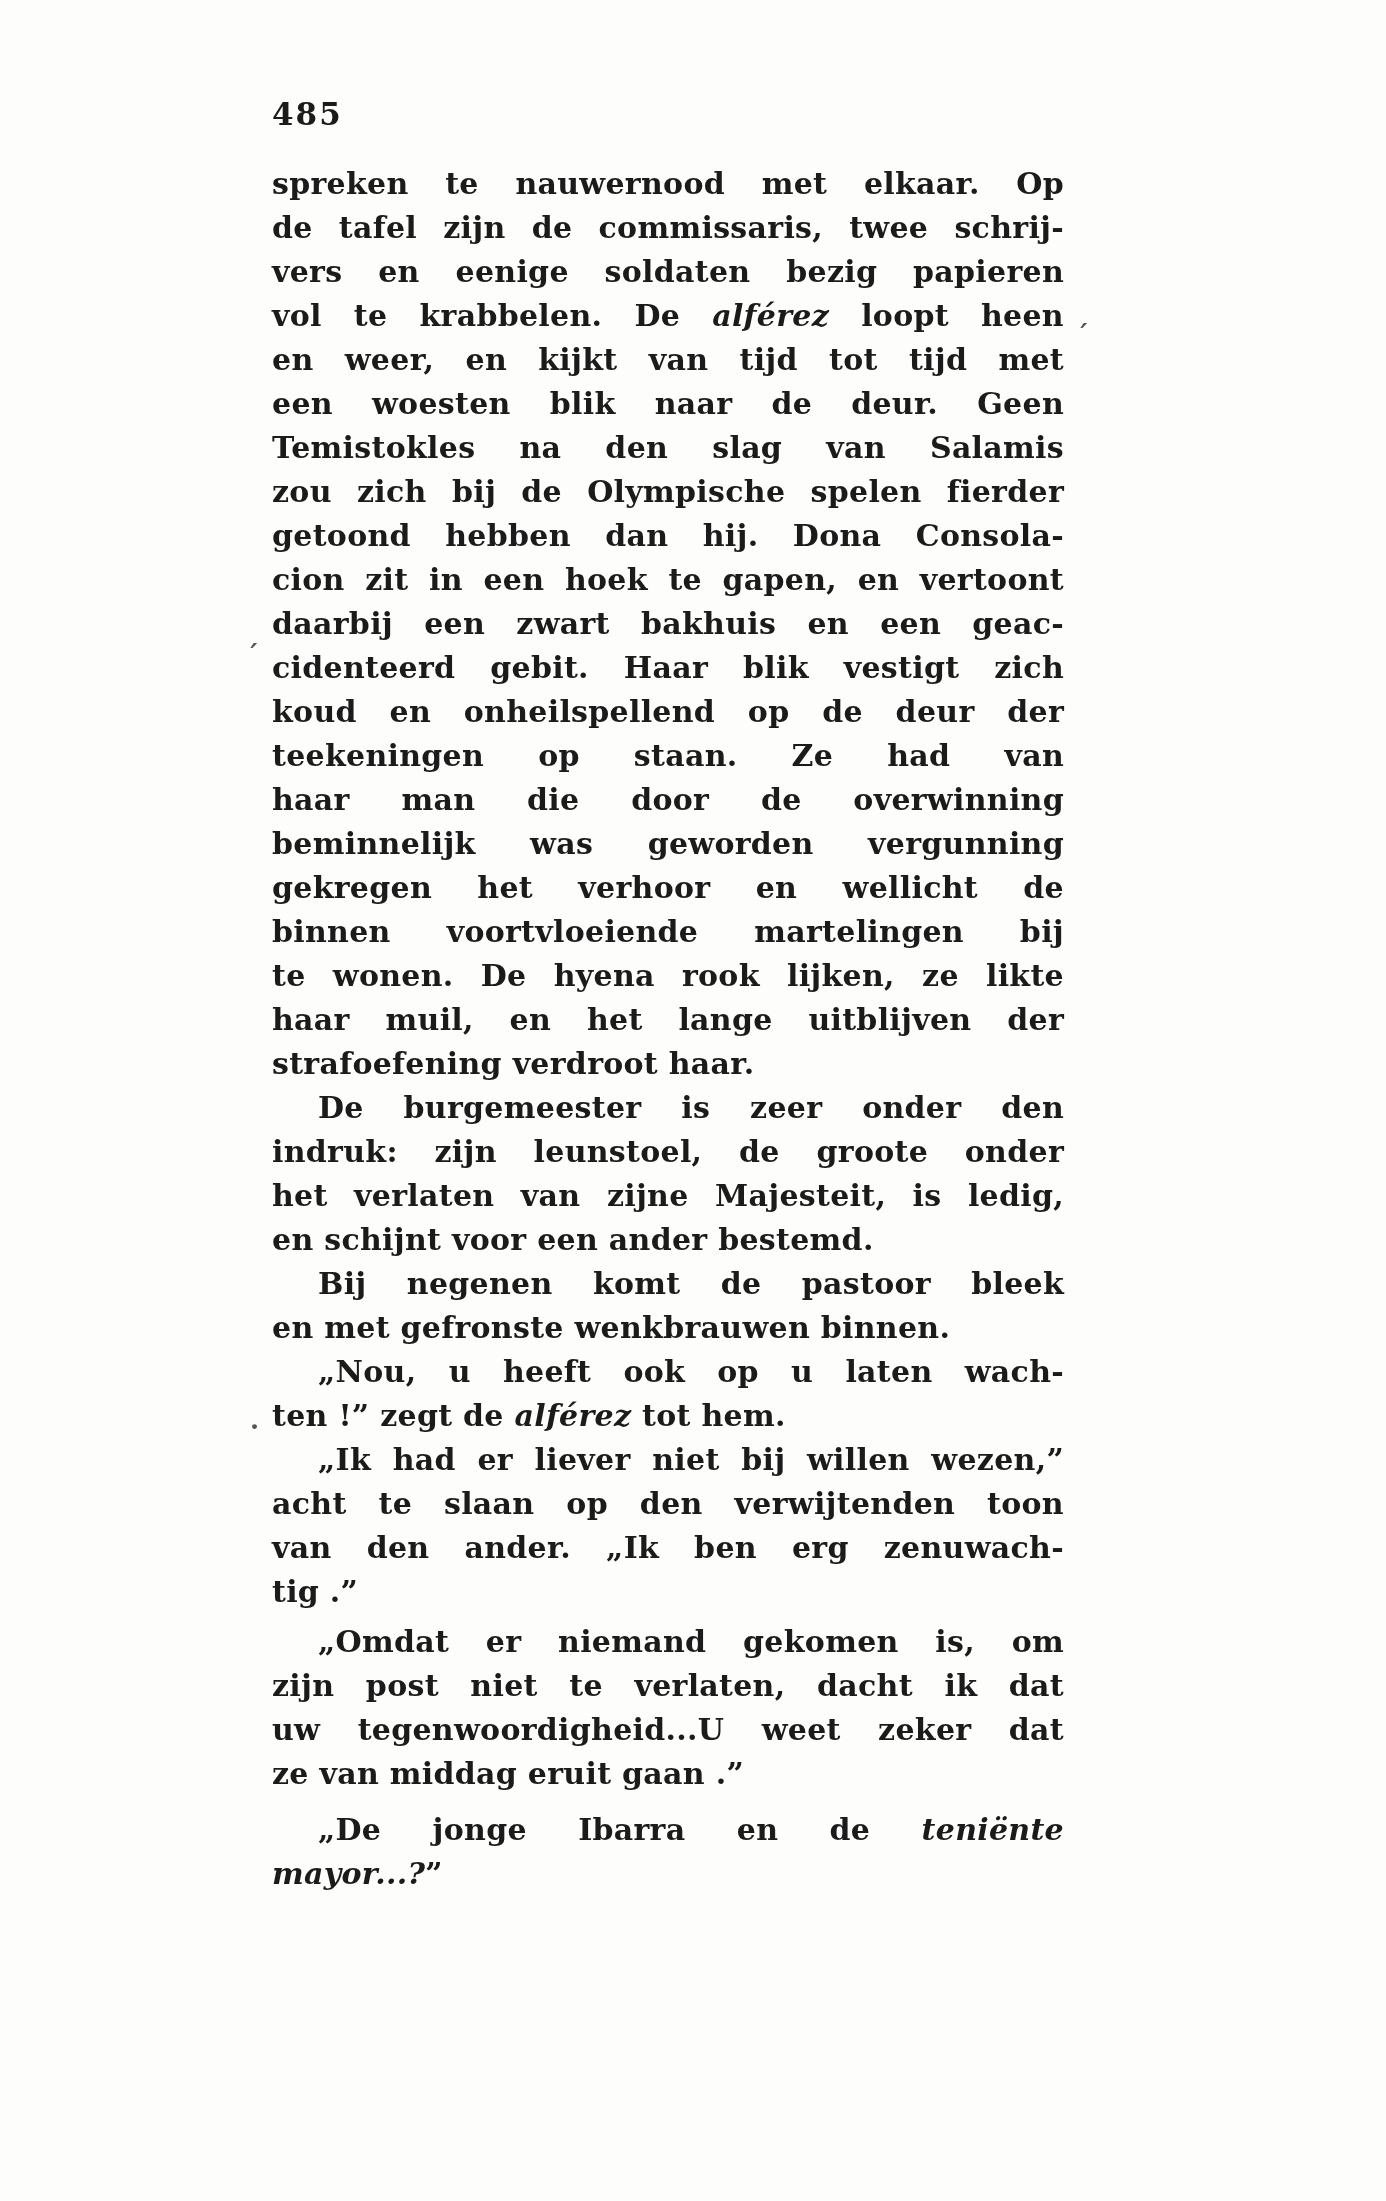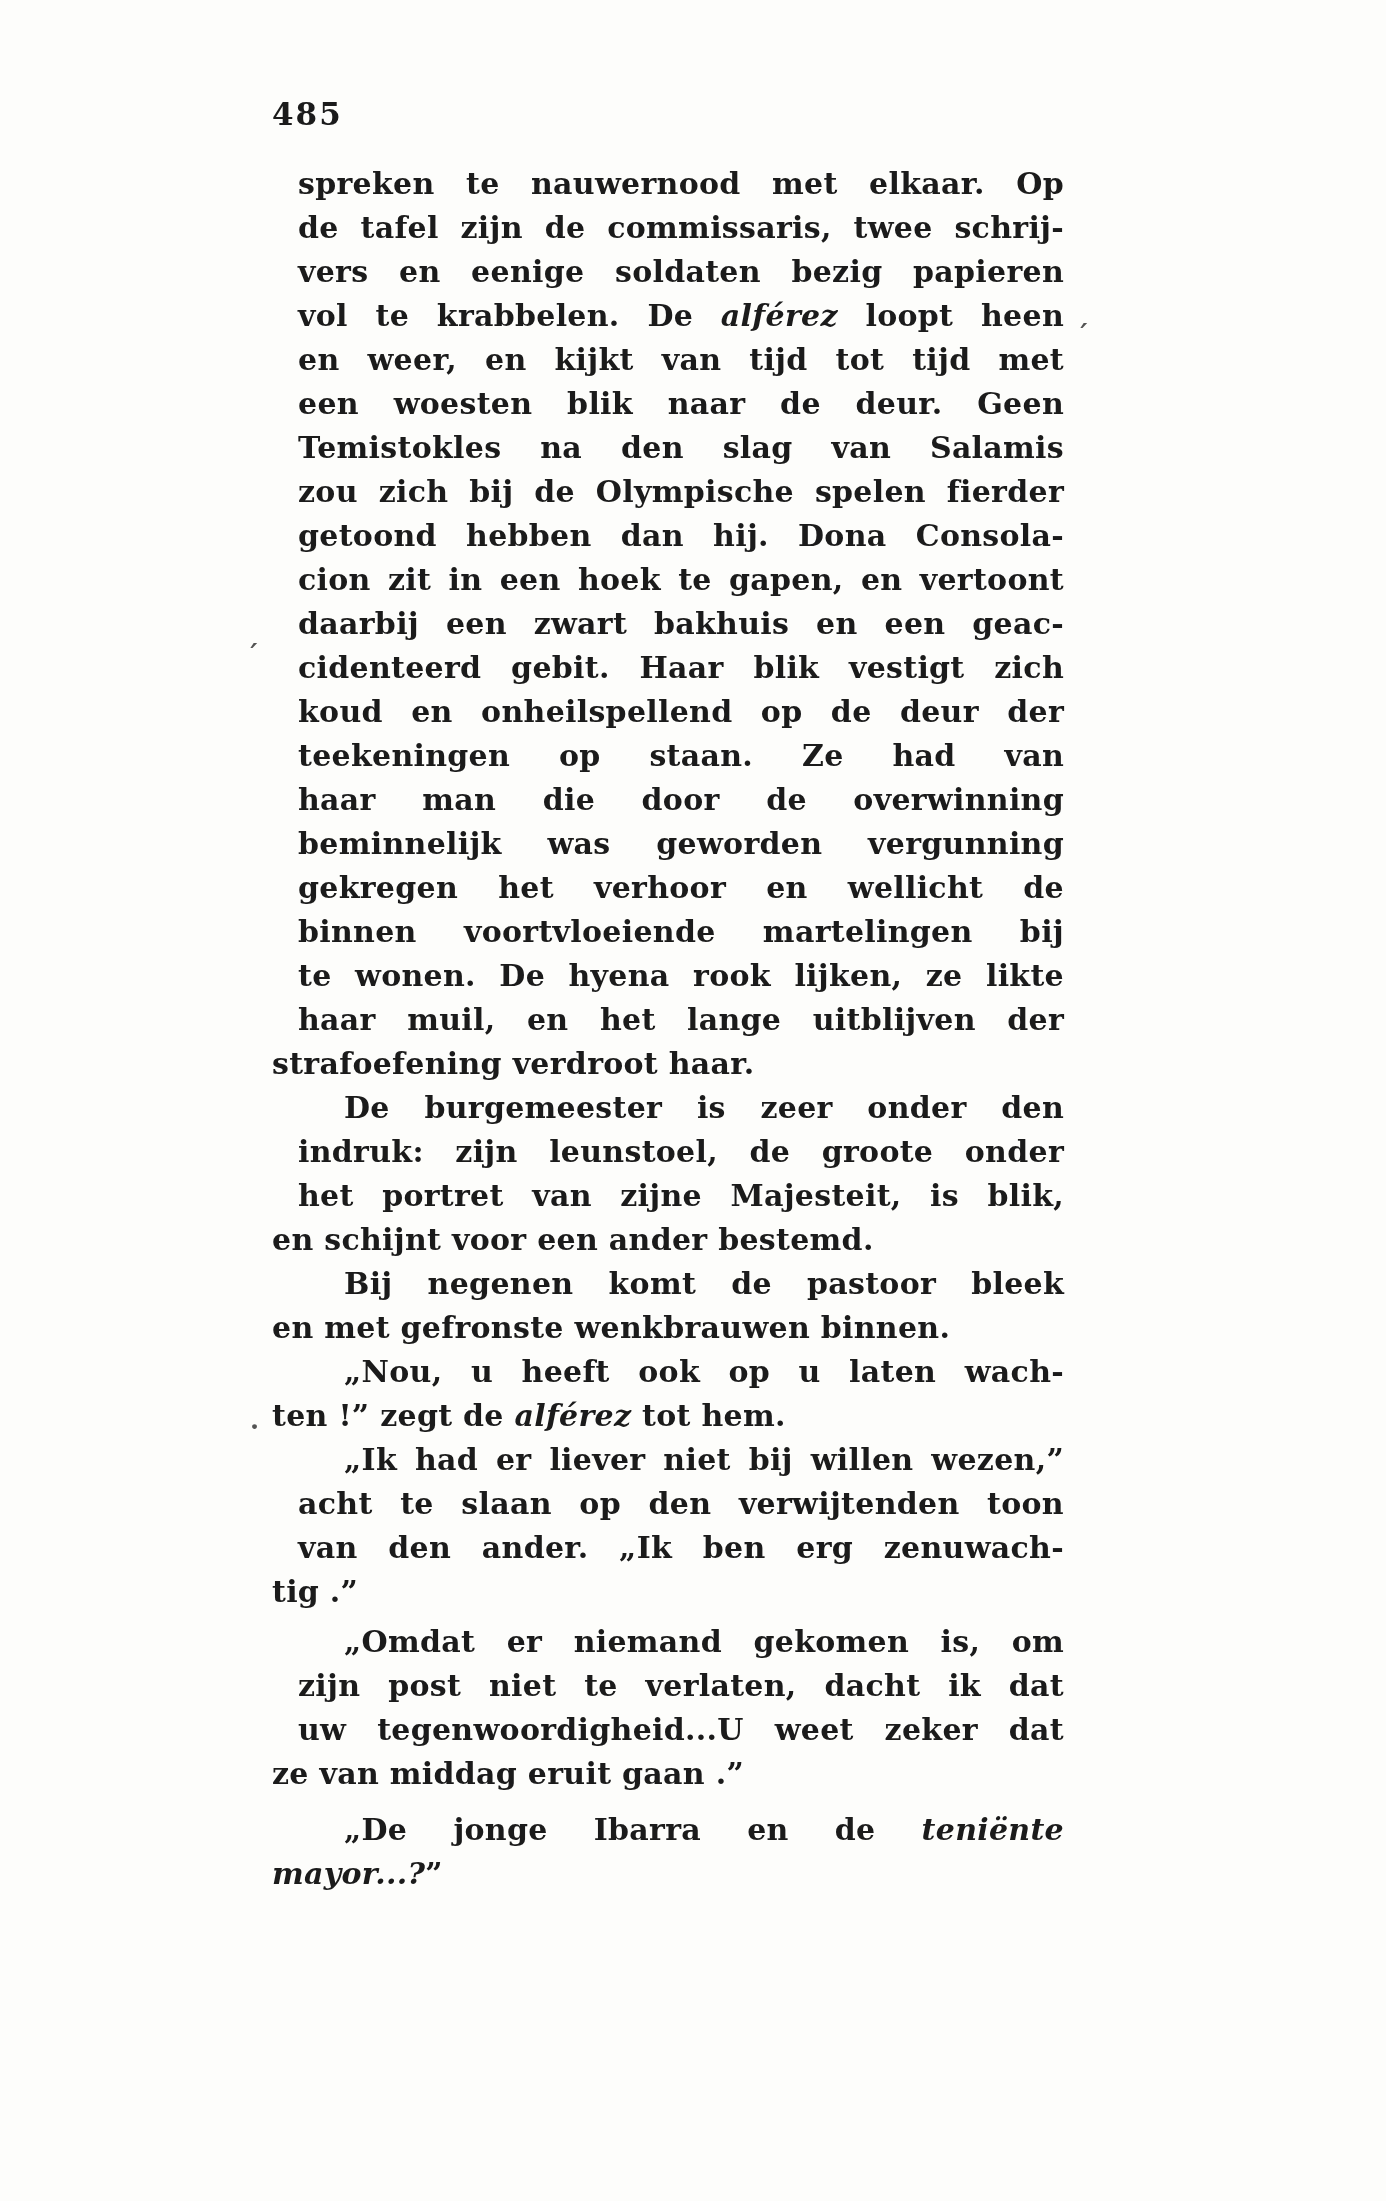--- a/index.html
+++ b/index.html
@@ -38,21 +38,20 @@
   .line {
     font-size: 30px;
     font-weight: 700;
     line-height: 44px;
     letter-spacing: 0.3px;
     white-space: normal;
   }
   .line.justify {
     text-align: justify;
     text-align-last: justify;
-    margin-left: 26px;
   }
   .line.indent {
     text-indent: 46px;
   }
   .italic {
     font-style: italic;
   }
   .artifact {
     position: absolute;
     font-size: 26px;
@@ -83,21 +82,21 @@
       <div class="line justify"><span>teekeningen op staan. Ze had van</span></div>
       <div class="line justify"><span>haar man die door de overwinning</span></div>
       <div class="line justify"><span>beminnelijk was geworden vergunning</span></div>
       <div class="line justify"><span>gekregen het verhoor en wellicht de</span></div>
       <div class="line justify"><span>binnen voortvloeiende martelingen bij</span></div>
       <div class="line justify"><span>te wonen. De hyena rook lijken, ze likte</span></div>
       <div class="line justify"><span>haar muil, en het lange uitblijven der</span></div>
       <div class="line"><span>strafoefening verdroot haar.</span></div>
       <div class="line justify indent"><span>De burgemeester is zeer onder den</span></div>
       <div class="line justify"><span>indruk: zijn leunstoel, de groote onder</span></div>
-      <div class="line justify"><span>het portret van zijne Majesteit, is blik,</span></div>
+      <div class="line justify"><span>het verlaten van zijne Majesteit, is ledig,</span></div>
       <div class="line"><span>en schijnt voor een ander bestemd.</span></div>
       <div class="line justify indent"><span>Bij negenen komt de pastoor bleek</span></div>
       <div class="line"><span>en met gefronste wenkbrauwen binnen.</span></div>
       <div class="line justify indent"><span>„Nou, u heeft ook op u laten wach-</span></div>
       <div class="line"><span>ten !” zegt de </span><span class="italic">alférez</span><span> tot hem.</span></div>
       <div class="line justify indent"><span>„Ik had er liever niet bij willen wezen,”</span></div>
       <div class="line justify"><span>acht te slaan op den verwijtenden toon</span></div>
       <div class="line justify"><span>van den ander. „Ik ben erg zenuwach-</span></div>
       <div class="line"><span>tig .”</span></div>
       <div class="line justify indent" style="margin-top: 6px;"><span>„Omdat er niemand gekomen is, om</span></div>

